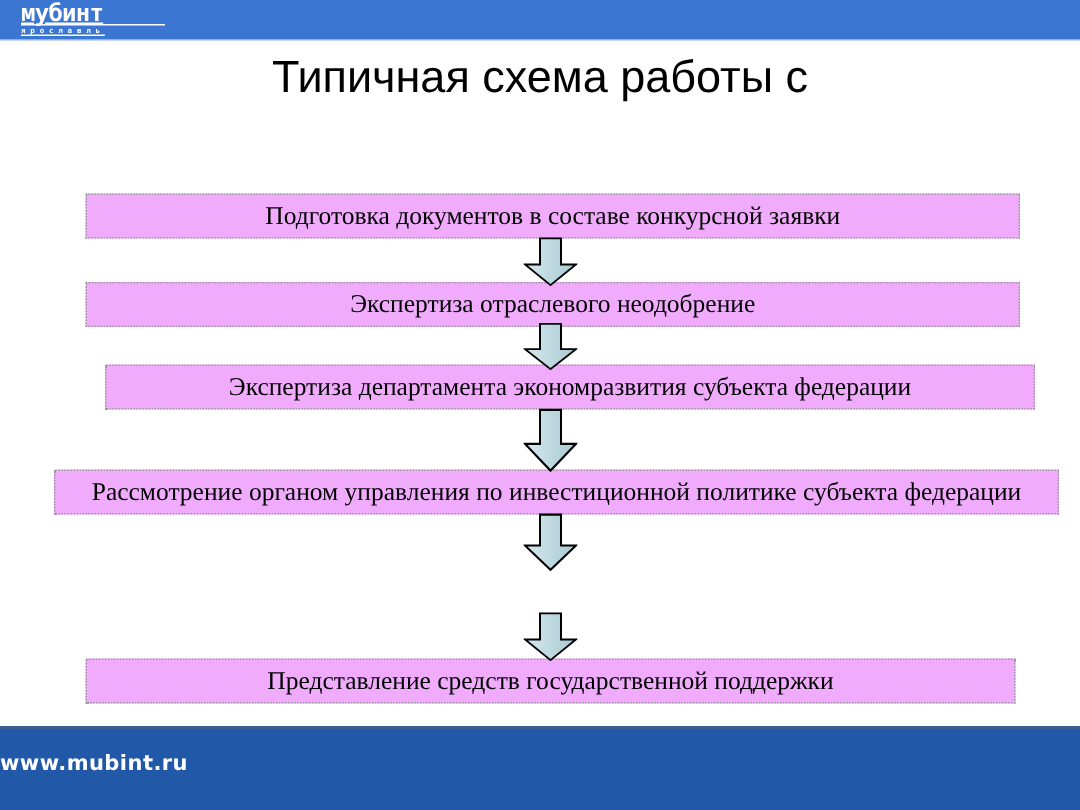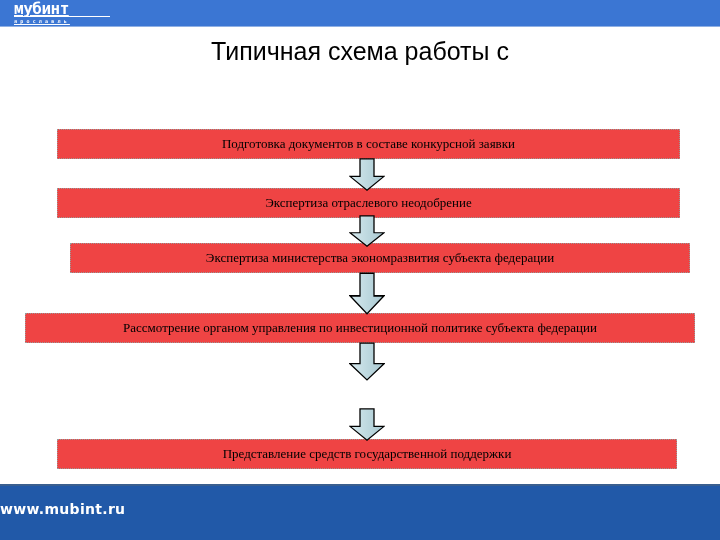--- a/index.html
+++ b/index.html
@@ -66,44 +66,44 @@
     white-space: nowrap;
   }
 
   
   #title {
     position: absolute;
     left: 60px;
     top: 36px;
     width: 600px;
     text-align: center;
-    font-size: 25px;
+    font-size: 30px;
     line-height: 31px;
     color: #000000;
     font-family: "Liberation Sans", sans-serif;
   }
 
   
   #flow {
     position: absolute;
     left: 0;
     top: 0;
     width: 720px;
     height: 540px;
   }
   .flow-box {
     position: absolute;
     box-sizing: border-box;
     border: 1px dotted #9a9a9a;
-    background: #ef4444;
+    background: #f0abfc;
     display: flex;
     align-items: center;
     justify-content: center;
     font-family: "Liberation Serif", serif;
-    font-size: 13px;
+    font-size: 17px;
     color: #000000;
     text-align: center;
     white-space: nowrap;
   }
   .flow-arrow {
     position: absolute;
     width: 36px;
     height: 35px;
   }
 
@@ -153,23 +153,23 @@
 </div>
 
 <div id="flow">
     <div class="flow-box" style="left: 57px; top: 129px; width: 623px; height: 30px; border-color: rgb(154, 154, 154);">
       <span>Подготовка документов в составе конкурсной заявки</span>
     </div>
     <div class="flow-box" style="left: 57px; top: 188px; width: 623px; height: 30px; border-color: rgb(154, 154, 154);">
       <span>Экспертиза отраслевого неодобрение</span>
     </div>
     <div class="flow-box" style="left: 70px; top: 243px; width: 620px; height: 30px; border-color: rgb(154, 154, 154);">
-      <span>Экспертиза министерства экономразвития субъекта федерации</span>
-    </div>
-    <div class="flow-box" style="left: 25px; top: 313px; width: 670px; height: 30px; border-color: rgb(154, 154, 154);">
+      <span>Экспертиза департамента экономразвития субъекта федерации</span>
+    </div>
+    <div class="flow-box" style="left: 36px; top: 313px; width: 670px; height: 30px; border-color: rgb(154, 154, 154);">
       <span>Рассмотрение органом управления по инвестиционной политике субъекта федерации</span>
     </div>
     <div class="flow-box" style="left: 57px; top: 439px; width: 620px; height: 30px; border-color: rgb(154, 154, 154);">
       <span>Представление средств государственной поддержки</span>
     </div>
     <div class="flow-arrow" style="left: 349px; top: 158px; width: 36px; height: 33px;"><svg viewBox="0 0 36 36" width="36" height="33" preserveAspectRatio="none">
         <defs>
           <linearGradient id="ag0" x1="0" y1="0" x2="1" y2="0">
             <stop offset="0%" stop-color="#d6e9ee"></stop>
             <stop offset="55%" stop-color="#bcd7de"></stop>

